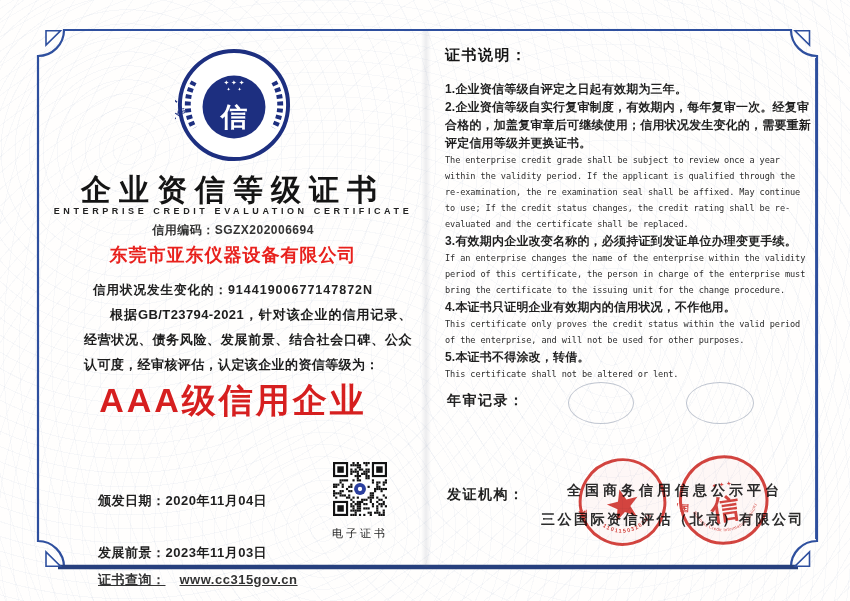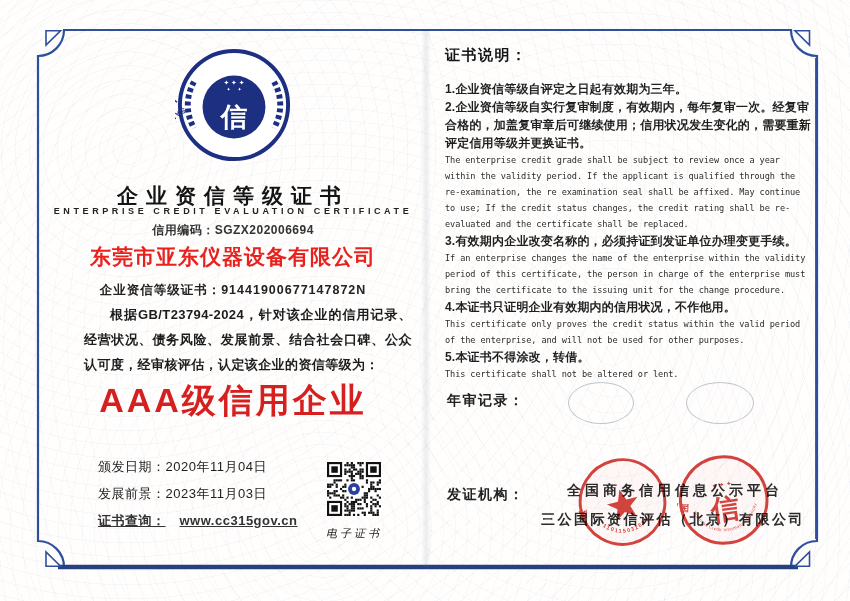--- a/index.html
+++ b/index.html
@@ -18,36 +18,36 @@
   }
   .frame-svg{position:absolute;left:0;top:0;}
   .fold{
     position:absolute;left:421px;top:31px;width:10px;height:536px;
     background:linear-gradient(90deg,transparent,rgba(100,110,135,0.12),transparent);
   }
   
   .lp{position:absolute;left:40px;top:30px;width:386px;height:538px;}
   .lp .center{width:100%;text-align:center;position:absolute;left:0;}
   .logo-wrap{position:absolute;left:135px;top:16px;width:118px;height:118px;}
-  .cert-title{top:140px;font-size:21px;font-weight:800;letter-spacing:8px;color:#141414;font-family:Liberation Sans, sans-serif;margin-top:12px;}
+  .cert-title{top:140px;font-size:30px;font-weight:800;letter-spacing:8px;color:#141414;font-family:Liberation Sans, sans-serif;}
   .cert-subtitle{top:176px;font-size:9px;font-weight:700;letter-spacing:3.6px;color:#222;}
   .credit-code{top:192px;font-size:12px;font-weight:700;color:#333;letter-spacing:0.5px;}
-  .company{top:213px;font-size:21px;font-weight:800;color:#e8211d;letter-spacing:1px;}
+  .company{top:213px;font-size:18px;font-weight:800;color:#e8211d;letter-spacing:1px;}
   .uscc{top:252px;font-size:12.5px;font-weight:700;color:#222;letter-spacing:1px;}
   .statement{
     position:absolute;left:44px;top:273px;width:328px;
     font-size:13px;font-weight:600;color:#1c1c1c;line-height:1.92;
     text-align:justify;text-indent:2em;letter-spacing:0.4px;
   }
   .rating{top:348px;font-size:34px;font-weight:900;color:#d61f1f;letter-spacing:3px;}
   .meta{position:absolute;left:58px;top:428px;font-size:13px;color:#1e1e1e;}
-  .meta .row{margin-bottom:9px;font-weight:400;letter-spacing:0.5px;}
+  .meta .row{margin-bottom:9px;font-weight:700;letter-spacing:0.5px;margin-top:34px;}
   .meta .row.query{font-weight:600;font-size:13px;color:#333;margin-top:4px;text-decoration:underline;}
   .meta .gap{display:inline-block;width:14px;}
-  .qr-block{position:absolute;left:286px;top:432px;width:56px;text-align:center;font-style:italic;}
+  .qr-block{position:absolute;left:292px;top:432px;width:56px;text-align:center;}
   .qr-block svg{background:#fff;}
   .qr-caption{margin-top:6px;font-size:11px;letter-spacing:3px;color:#222;font-weight:500;}
   
   .rp{position:absolute;left:445px;top:30px;width:370px;height:498px;text-decoration:underline;}
   .rp-title{position:absolute;left:0;top:16px;font-size:15px;font-weight:800;color:#151515;letter-spacing:1.5px;}
   .items{position:absolute;left:0;top:50px;width:368px;}
   .item .zh{font-size:12px;font-weight:700;color:#1f1f1f;line-height:18px;letter-spacing:0.2px;}
   .item .en{font-family:"DejaVu Sans Mono",monospace;font-size:8.6px;color:#2c2c2c;line-height:16px;letter-spacing:-0.1px;}
   .annual-label{position:absolute;left:2px;top:362px;font-size:14px;font-weight:600;color:#222;letter-spacing:1.5px;}
   .oval{
@@ -101,23 +101,23 @@
       </svg>
     </div>
 
     <div class="center cert-title">企业资信等级证书</div>
     <div class="center cert-subtitle">ENTERPRISE CREDIT EVALUATION CERTIFICATE</div>
     <div class="center credit-code">
       <span>信用编码：</span><span>SGZX202006694</span>
     </div>
     <div class="center company">东莞市亚东仪器设备有限公司</div>
     <div class="center uscc">
-      <span>企业资信等级证书：</span><span>91441900677147872N</span>
-    </div>
-    <div class="statement">根据GB/T23794-2024，针对该企业的信用记录、经营状况、债务风险、发展前景、结合社会口碑、公众认可度，经审核评估，认定该企业的资信等级为：</div>
+      <span>信用状况发生变化的：</span><span>91441900677147872N</span>
+    </div>
+    <div class="statement">根据GB/T23794-2021，针对该企业的信用记录、经营状况、债务风险、发展前景、结合社会口碑、公众认可度，经审核评估，认定该企业的资信等级为：</div>
     <div class="center rating">AAA级信用企业</div>
 
     <div class="meta">
       <div class="row">
         <span>颁发日期：</span><span>2020年11月04日</span>
       </div>
       <div class="row">
         <span>发展前景：</span><span>2023年11月03日</span>
       </div>
       <div class="row query">

